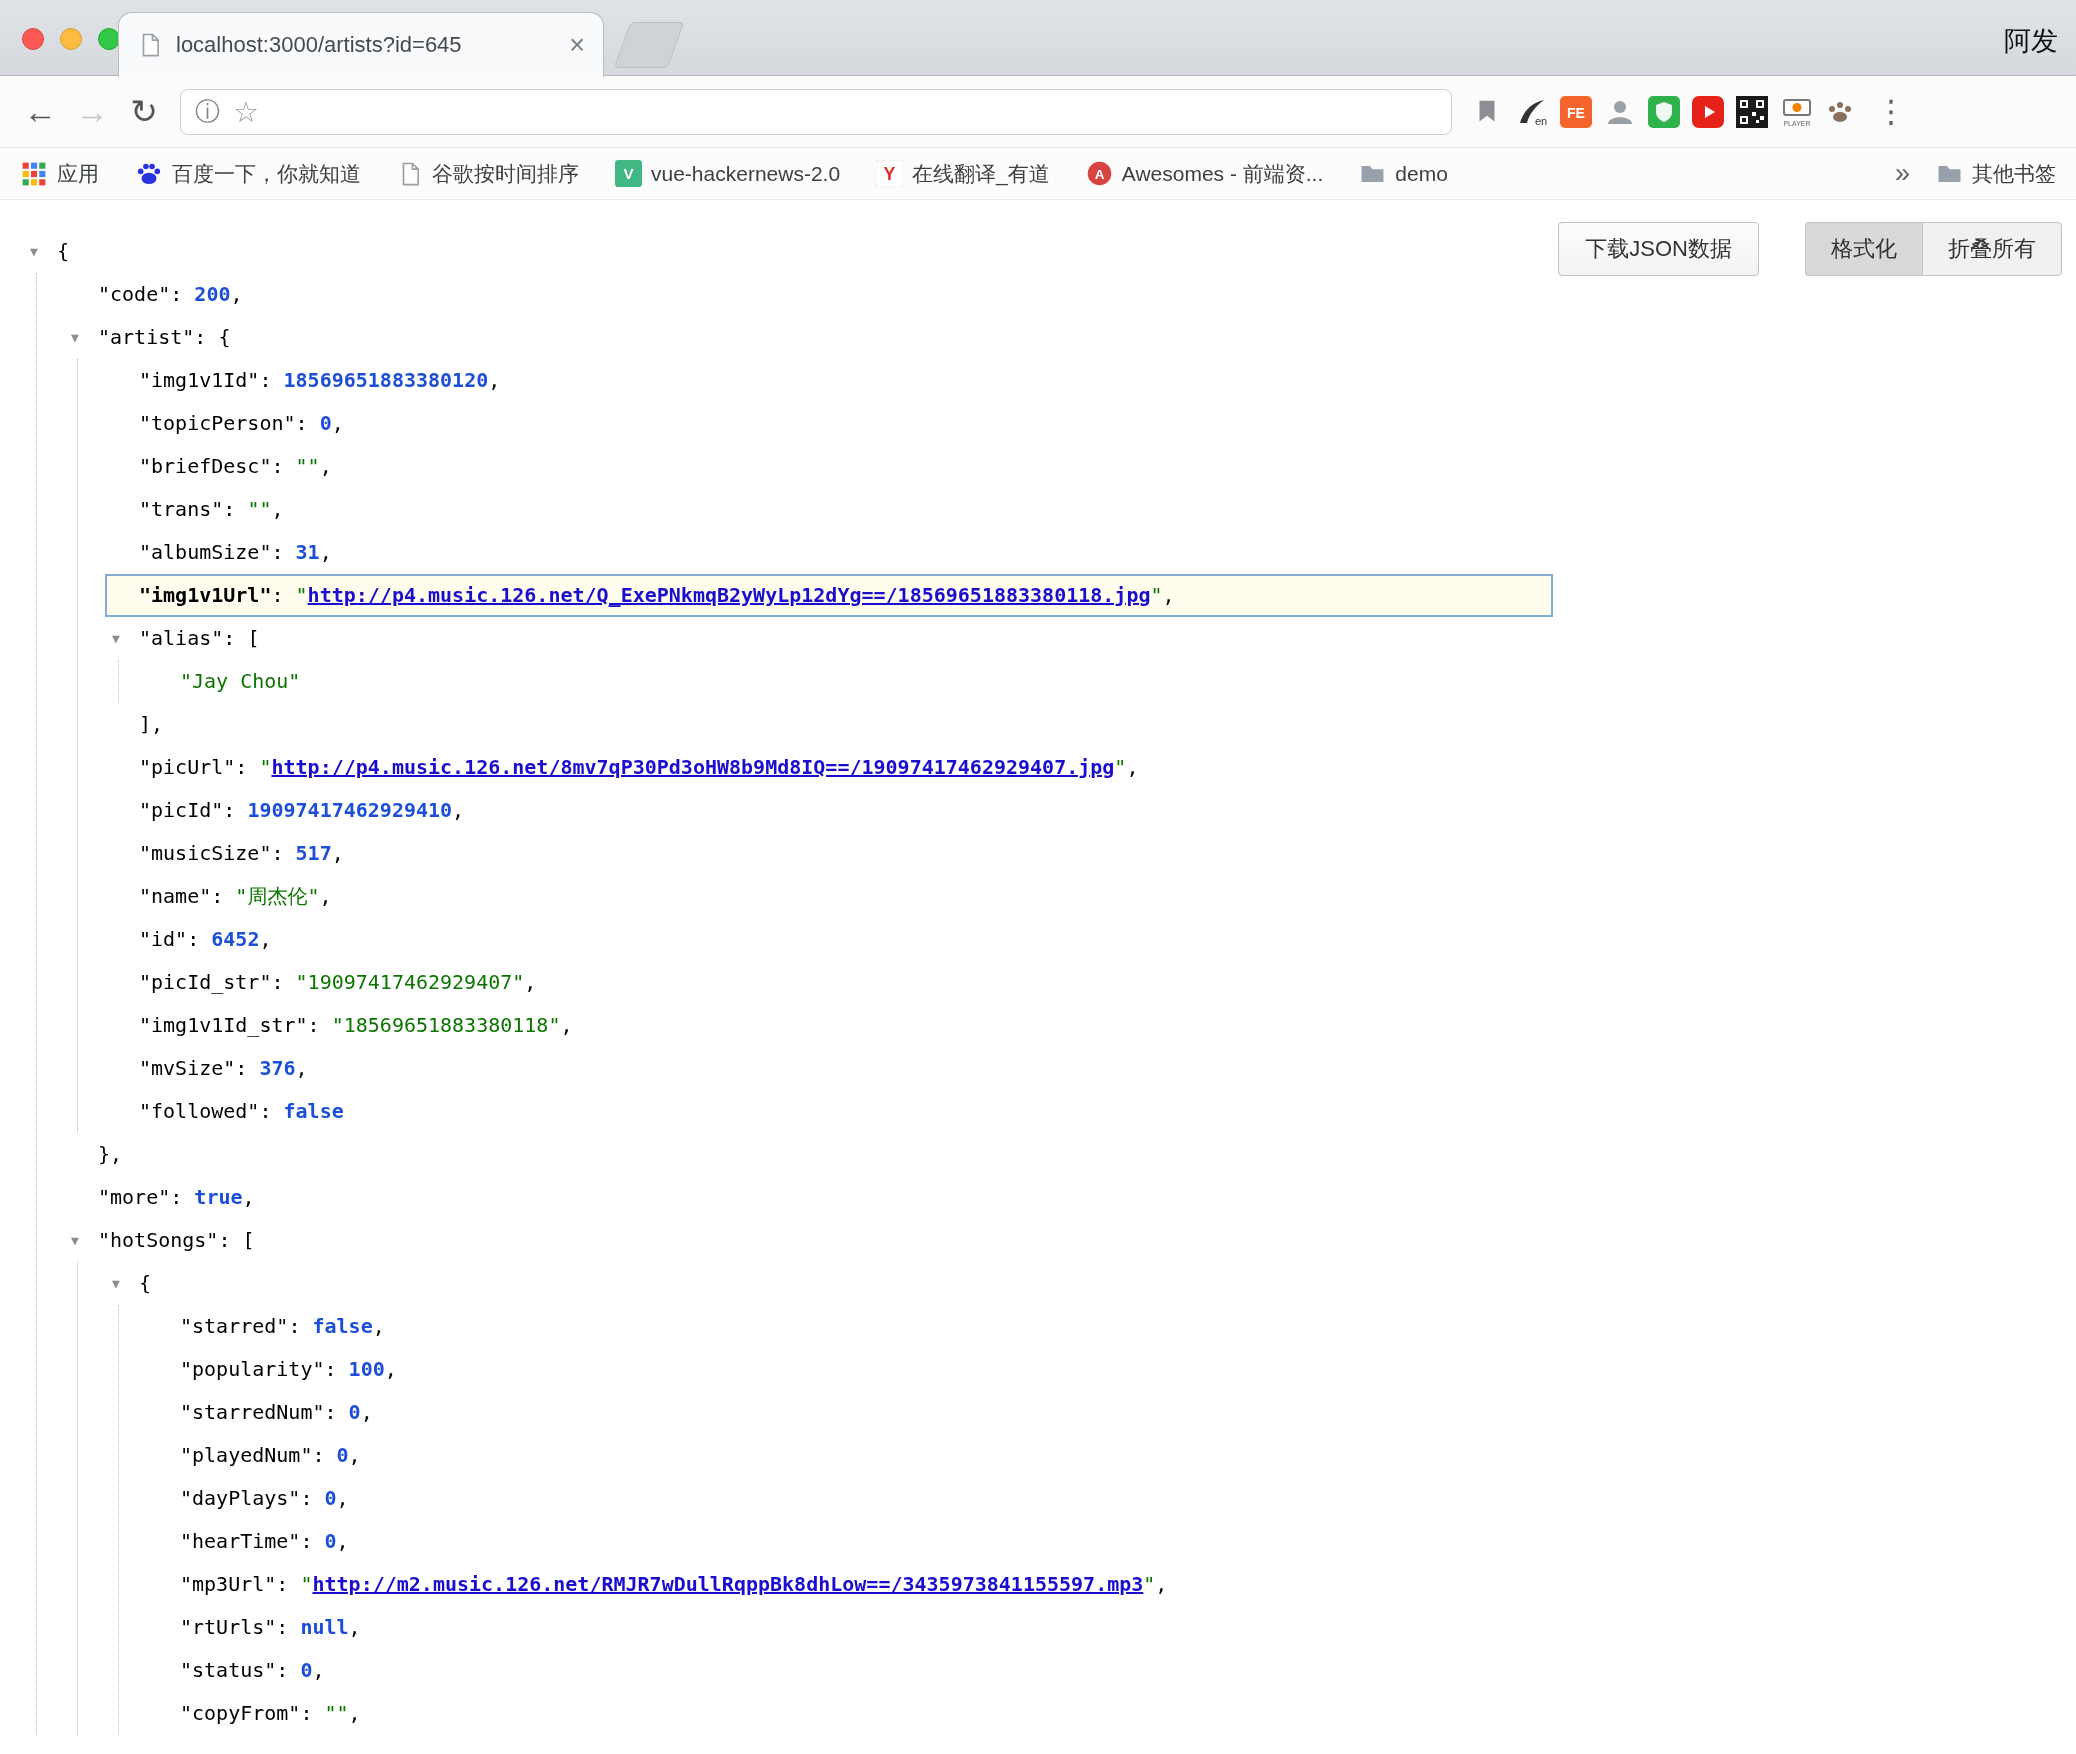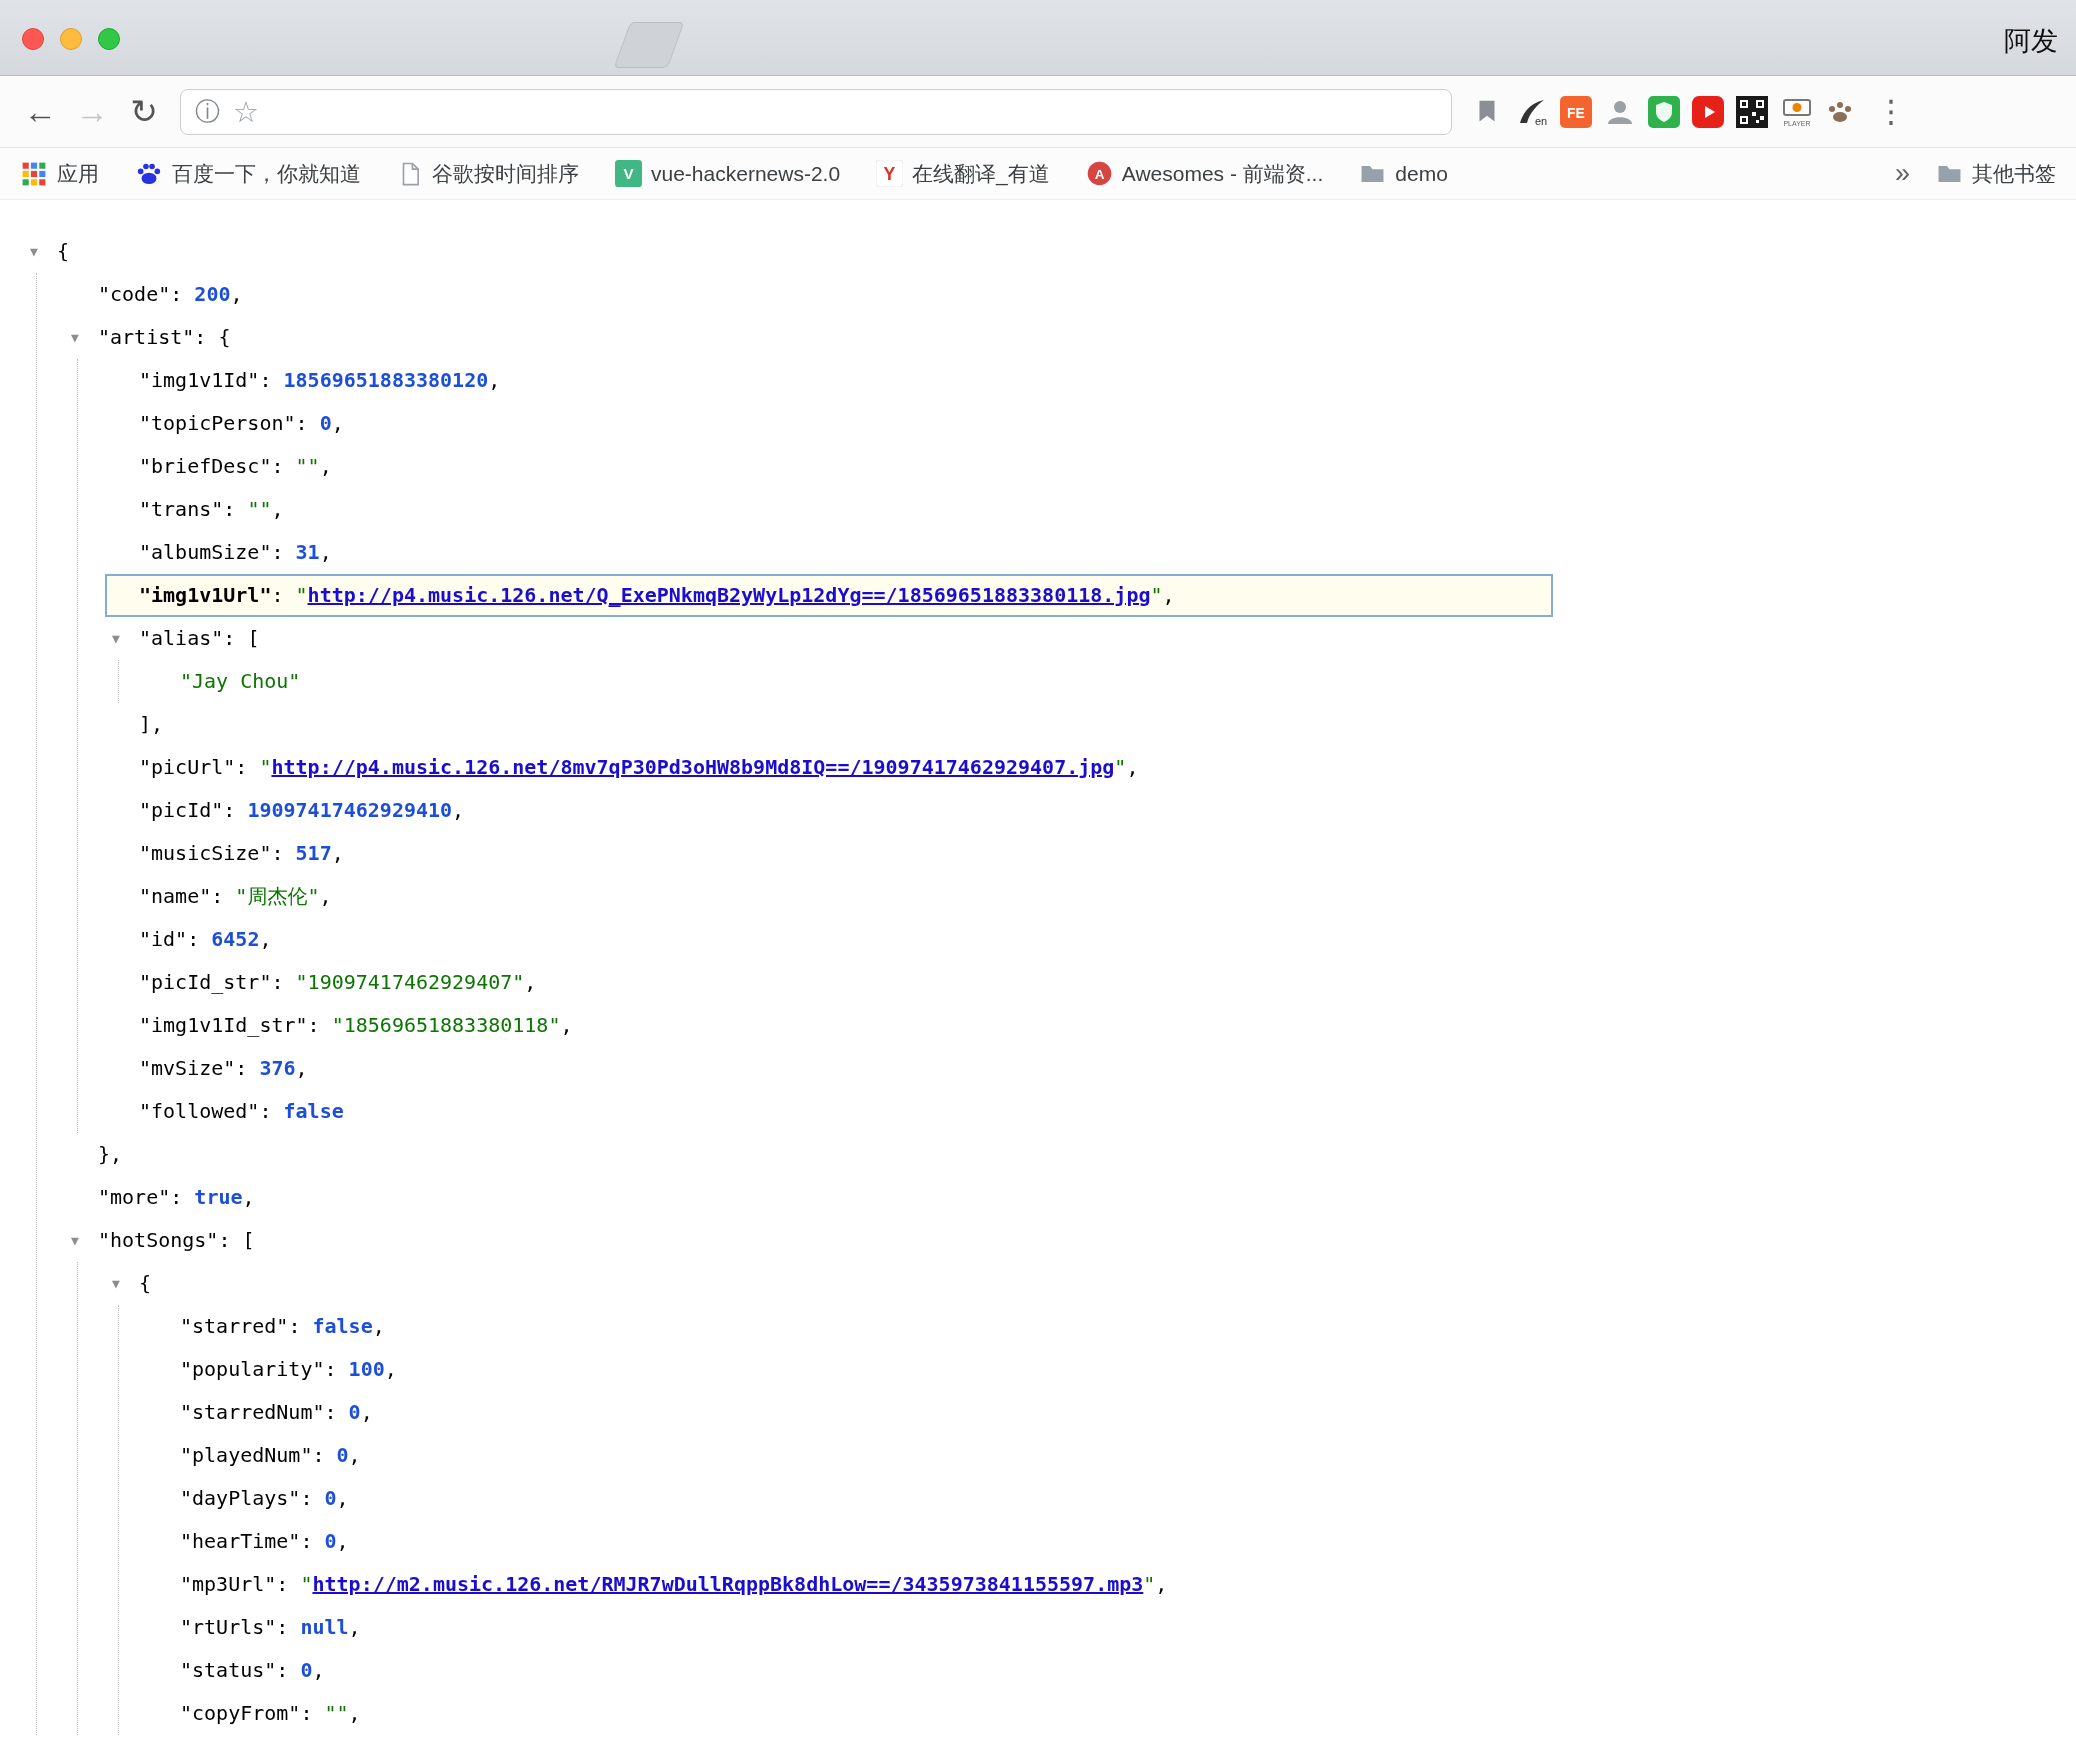--- a/index.html
+++ b/index.html
@@ -65,20 +65,28 @@
 <body>
 
 <div class="screen">
 
   <div class="tabbar">
     <div class="lights">
       <span class="light red"></span>
       <span class="light yellow"></span>
       <span class="light green"></span>
     </div>
+    <div class="tab">
+      <svg width="26" height="26" viewBox="0 0 32 32">
+          <path d="M8 3 h11 l7 7 v19 H8 z" fill="#fff" stroke="#9aa0a6" stroke-width="2"></path>
+          <path d="M19 3 v7 h7" fill="none" stroke="#9aa0a6" stroke-width="2"></path>
+        </svg>
+      <span class="tab-title">localhost:3000/artists?id=645</span>
+      <span class="tab-close">×</span>
+    </div>
     <div class="newtab"></div>
     <span class="user-label">阿发</span>
   </div>
 
   <div class="toolbar">
     <span class="nav-btn">←</span>
     <span class="nav-btn disabled">→</span>
     <span class="nav-btn">↻</span>
     <div class="urlbar">
       <span class="info-icon">ⓘ</span>
@@ -217,20 +225,27 @@
       <div class="bm">
         <svg width="27" height="27" viewBox="0 0 32 32">
             <path d="M3 7 h10 l3 4 h13 v15 H3 z" fill="#97a1ab"></path>
           </svg>
         <span>其他书签</span>
       </div>
     </div>
   </div>
 
   <div class="content">
+    <div class="actions">
+      <button class="btn btn-download">下载JSON数据</button>
+      <div class="seg">
+        <button class="btn seg-active">格式化</button>
+        <button class="btn">折叠所有</button>
+      </div>
+    </div>
     <div id="json-tree">
         <div class="jline" style="padding-left: 57px;"><span class="tri" style="left: 30px;">▼</span><span class="tok-p">{</span></div>
         <div class="jline" style="padding-left: 98px;"><span class="tok-k">"code"</span><span class="tok-p">: </span><span class="tok-n">200</span><span class="tok-p">,</span></div>
         <div class="jline" style="padding-left: 98px;"><span class="tri" style="left: 71px;">▼</span><span class="tok-k">"artist"</span><span class="tok-p">: {</span></div>
         <div class="jline" style="padding-left: 139px;"><span class="tok-k">"img1v1Id"</span><span class="tok-p">: </span><span class="tok-n">18569651883380120</span><span class="tok-p">,</span></div>
         <div class="jline" style="padding-left: 139px;"><span class="tok-k">"topicPerson"</span><span class="tok-p">: </span><span class="tok-n">0</span><span class="tok-p">,</span></div>
         <div class="jline" style="padding-left: 139px;"><span class="tok-k">"briefDesc"</span><span class="tok-p">: </span><span class="tok-s">""</span><span class="tok-p">,</span></div>
         <div class="jline" style="padding-left: 139px;"><span class="tok-k">"trans"</span><span class="tok-p">: </span><span class="tok-s">""</span><span class="tok-p">,</span></div>
         <div class="jline" style="padding-left: 139px;"><span class="tok-k">"albumSize"</span><span class="tok-p">: </span><span class="tok-n">31</span><span class="tok-p">,</span></div>
         <div class="jline hl" style="margin-left: 105px; padding-left: 32px; width: 1448px;"><span class="tok-k">"img1v1Url"</span><span class="tok-p">: </span><span class="tok-s">"</span><a class="tok-l" href="#">http://p4.music.126.net/Q_ExePNkmqB2yWyLp12dYg==/18569651883380118.jpg</a><span class="tok-s">"</span><span class="tok-p">,</span></div>

